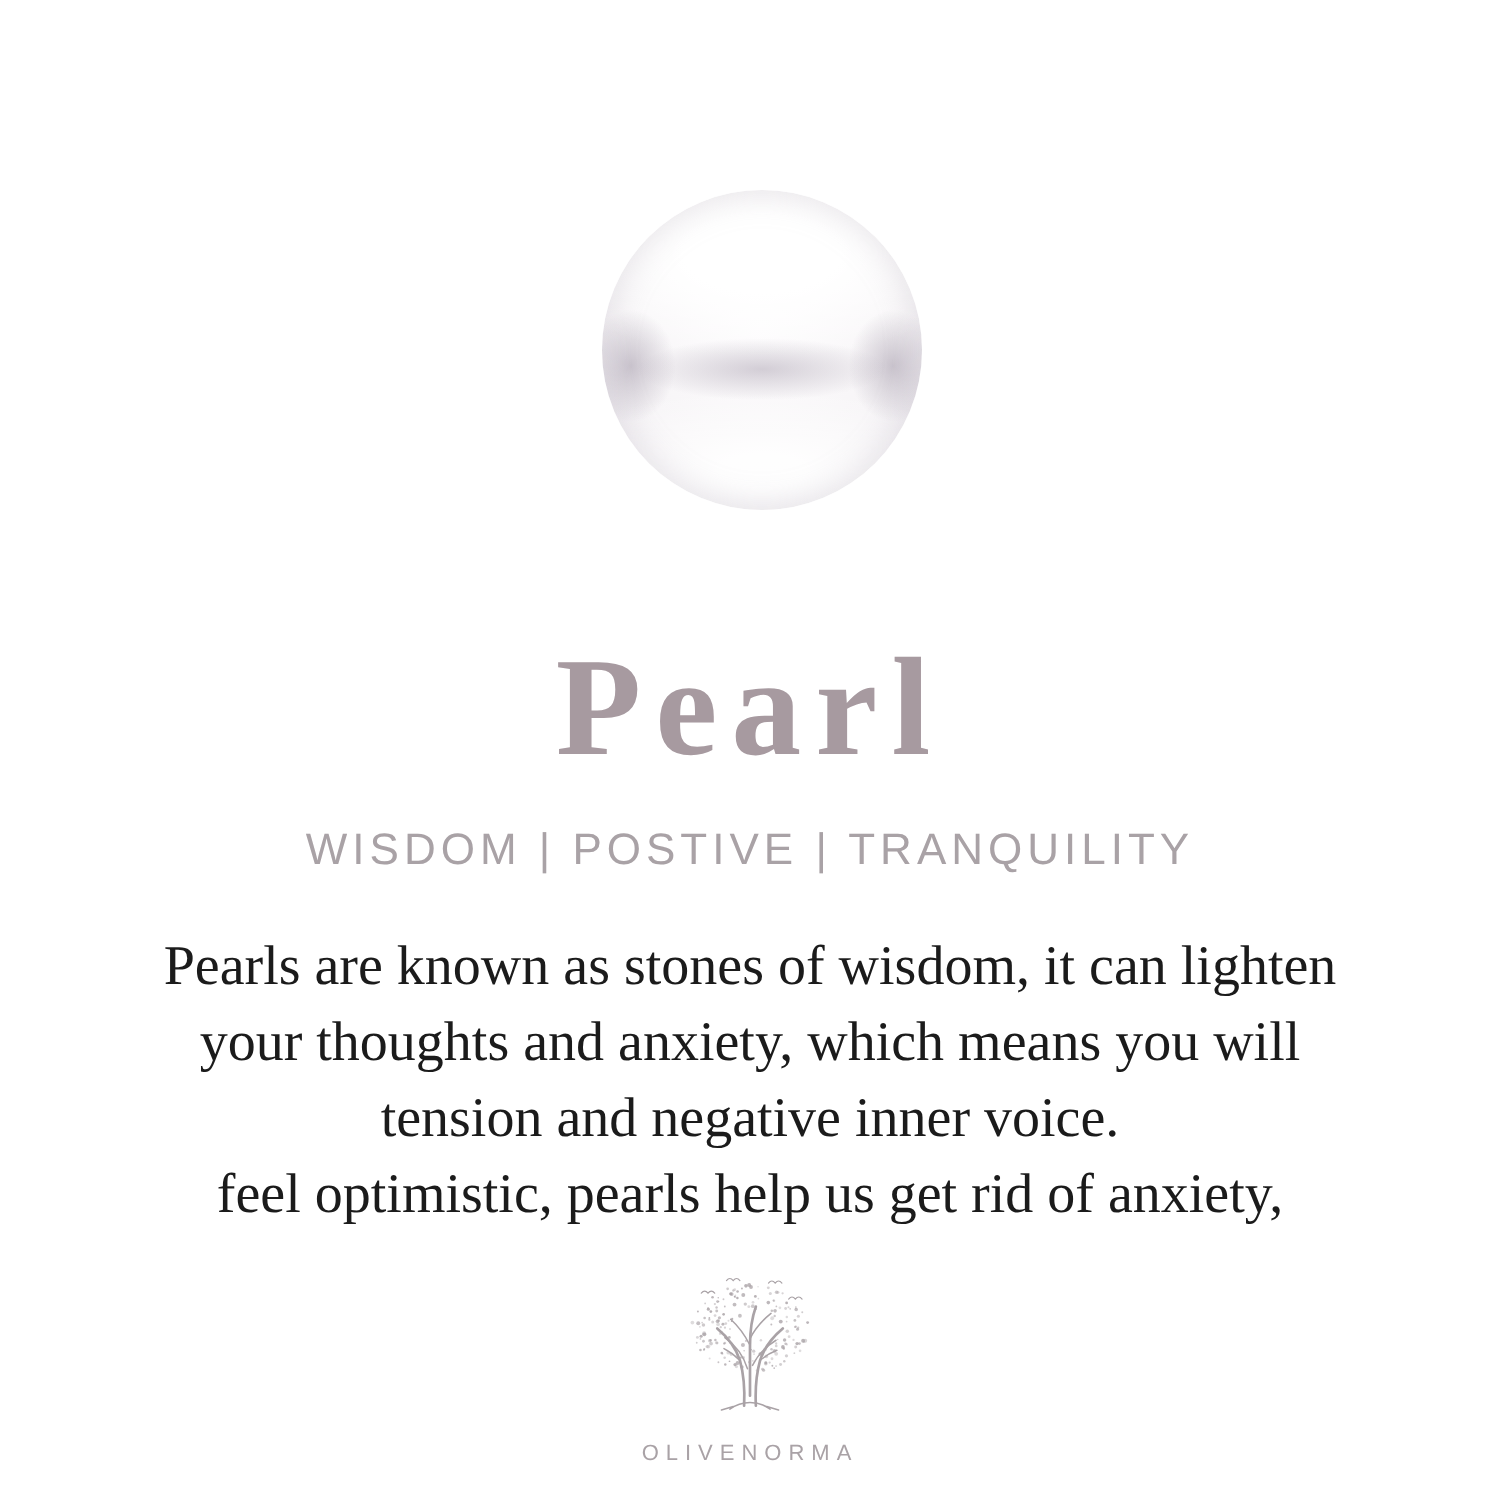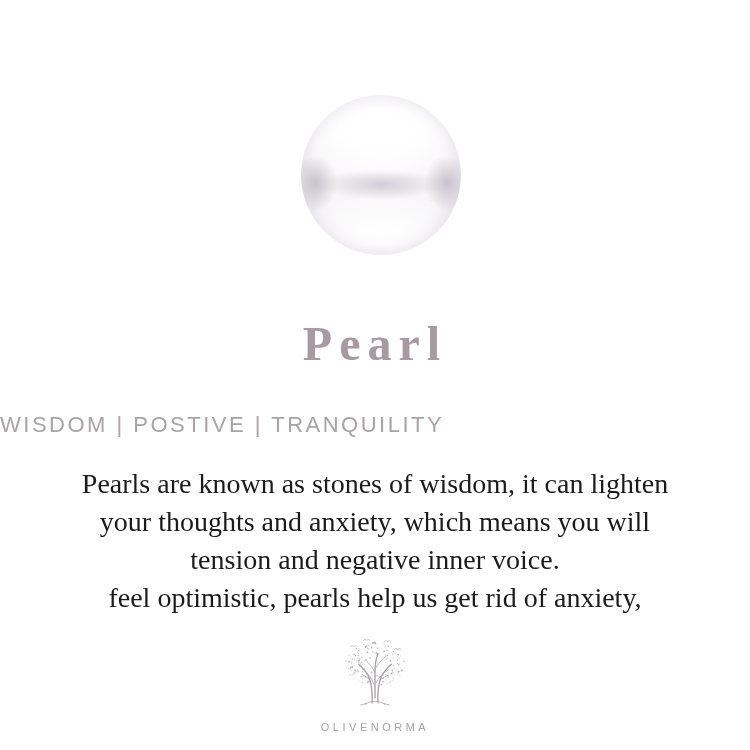--- a/index.html
+++ b/index.html
@@ -33,26 +33,27 @@
       radial-gradient(circle at 50% 42%, #fdfcfd 0%, #f7f5f7 55%, #eeebf0 80%, #e3dfe5 96%, #dbd7dd 100%);
     box-shadow: inset 0 0 16px 2px rgba(178,171,182,0.25);
   }
 
   
   .title{
     position:absolute;left:0;top:320px;width:750px;
     text-align:center;
     font-family:"Liberation Serif", serif;
     font-weight:700;
-    font-size:48px;line-height:1;
+    font-size:70px;line-height:1;
     letter-spacing:7px;
     color:var(--title-color);
   }
   .subtitle{
     position:absolute;left:0;top:412px;width:750px;
+    text-align:center;
     font-family:"Liberation Sans", sans-serif;
     font-size:22px;line-height:1.2;
     letter-spacing:2.5px;
     color:var(--subtitle-color);
   }
   .body-text{
     position:absolute;left:0;top:465px;width:750px;
     text-align:center;
     font-family:"Liberation Serif", serif;
     font-size:28px;line-height:38px;

